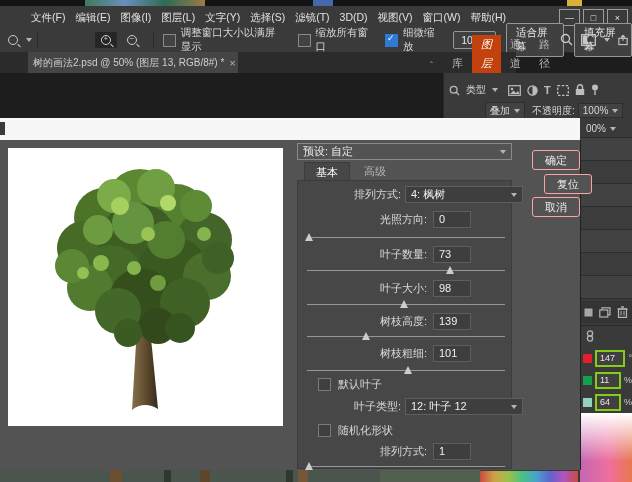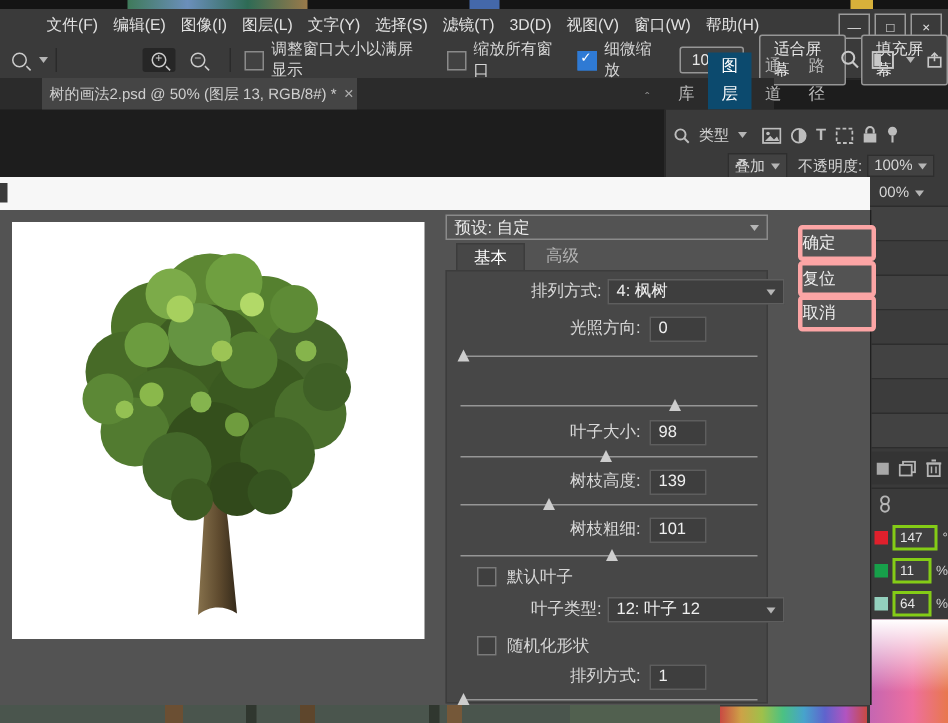--- a/index.html
+++ b/index.html
@@ -36,21 +36,21 @@
   .oinput{border:1px solid #969696;border-radius:2px;background:#404040;padding:2px 7px;color:#e8e8e8;}
   .obtn{border:1px solid #969696;border-radius:2px;background:#404040;padding:2px 9px;color:#e8e8e8;margin-left:10px;}
   .opt-right{position:absolute;right:4px;top:5px;display:flex;align-items:center;gap:8px;}
   
   .tabrow{position:absolute;left:0;top:52px;width:516px;height:21px;background:#2b2b2b;}
   .doctab{position:absolute;left:28px;top:0;width:200px;height:21px;background:#454545;
           display:flex;align-items:center;padding:0 5px;font-size:10px;color:#cfcfcf;white-space:nowrap;}
   .tabclose{margin-left:5px;color:#b0b0b0;font-size:11px;}
   .ptabs{position:absolute;left:443px;top:2px;display:flex;align-items:flex-end;height:19px;}
   .ptab{padding:0 9px;line-height:19px;color:#b8b8b8;}
-  .ptab.active{background:#0c4a6e;color:#ffffff;}
+  .ptab.active{background:#c2410c;color:#ffffff;font-style:italic;}
   .collapse{position:absolute;left:430px;top:8px;color:#9a9a9a;font-size:9px;}
   
   .dock{position:absolute;left:443px;top:73px;width:189px;height:409px;background:#3a3a3a;border-left:1px solid #282828;}
   .filter-row{position:absolute;left:443px;top:79px;width:189px;height:22px;display:flex;align-items:center;gap:6px;padding-left:6px;box-sizing:border-box;}
   .blend-row{position:absolute;left:443px;top:101px;width:189px;height:19px;display:flex;align-items:center;padding-left:42px;box-sizing:border-box;font-size:10px;}
   .dd{display:flex;align-items:center;gap:4px;background:#424242;border:1px solid #2e2e2e;padding:1px 4px;}
   .fillrow{position:absolute;left:580px;top:120px;width:52px;height:18px;display:flex;align-items:center;gap:4px;
            background:#3a3a3a;border-bottom:1px solid #2c2c2c;font-size:10px;padding-left:6px;box-sizing:border-box;}
   #layer-list{position:absolute;left:580px;top:138px;width:52px;height:161px;background:#3a3a3a;}
   .lrow{height:22px;border-bottom:1px solid #2d2d2d;background:#424242;}
@@ -92,22 +92,22 @@
           color:#efefef;line-height:15px;padding-left:5px;}
   .fsel{position:absolute;left:108px;top:0;width:106px;height:15px;background:#3e3e3e;border:1px solid #5e5e5e;
         color:#efefef;line-height:15px;display:flex;align-items:center;padding:0 5px;box-sizing:content-box;}
   .fsel .chev{margin-left:auto;}
   .slider{position:absolute;left:307px;width:198px;height:9px;}
   .slider .track{position:absolute;left:0;right:0;top:4px;height:1px;background:#969696;}
   .thumb{position:absolute;top:0;width:0;height:0;margin-left:-4px;
          border-left:4px solid transparent;border-right:4px solid transparent;border-bottom:8px solid #cdcdcd;}
   .cbrow{position:absolute;left:318px;height:13px;display:flex;align-items:center;gap:7px;}
   .cbrow .cb{background:#3f3f3f;border-color:#7a7a7a;}
-  .dbtn{position:absolute;left:532px;width:46px;height:18px;border:3px solid #fca5a5;border-radius:3px;
-        text-align:left;line-height:18px;color:#ededed;background:#535353;}
+  .dbtn{position:absolute;left:532px;width:46px;height:18px;border:1px solid #fca5a5;border-radius:3px;
+        text-align:center;line-height:18px;color:#ededed;background:#535353;}
   .svg-ico{display:block;}
 </style>
 </head>
 <body>
 
 <div id="root">
 
   <div class="sliver">
     <div class="blob" style="left:85px;width:120px;background:linear-gradient(90deg,#3f7a5a,#6b8fbb,#2e6b55,#9a7a4a);"></div>
     <div class="blob" style="left:313px;width:20px;background:#4468aa;"></div>
@@ -368,40 +368,44 @@
     <div class="preset">
       <span>预设: 自定</span>
       <span class="chev"></span>
     </div>
 
     <div class="dtab active" style="left:304px;">基本</div>
     <div class="dtab" style="left:352px;">高级</div>
     <div class="dpanel"></div>
 
     <div class="dbtn" style="top:32px;">确定</div>
-    <div class="dbtn" style="top:56px;">复位</div>
+    <div class="dbtn" style="top:56px;margin-left:12px;">复位</div>
     <div class="dbtn" style="top:79px;">取消</div>
 
     <div class="fld" style="top:68px;">
       <span class="flab-s">排列方式:</span>
       <span class="fsel">
         <span>4: 枫树</span>
         <span class="chev"></span>
       </span>
     </div>
 
     <div class="fld" style="top:93px;">
       <span class="flab">光照方向:</span>
       <span class="finput">0</span>
     </div>
     <div class="slider" style="top:115px;">
       <span class="track"></span>
       <span class="thumb" style="left: 1%;"></span>
     </div>
 
+    <div class="fld" style="top:128px;">
+      <span class="flab">叶子数量:</span>
+      <span class="finput">73</span>
+    </div>
     <div class="slider" style="top:148px;">
       <span class="track"></span>
       <span class="thumb" style="left: 72%;"></span>
     </div>
 
     <div class="fld" style="top:162px;">
       <span class="flab">叶子大小:</span>
       <span class="finput">98</span>
     </div>
     <div class="slider" style="top:182px;">

